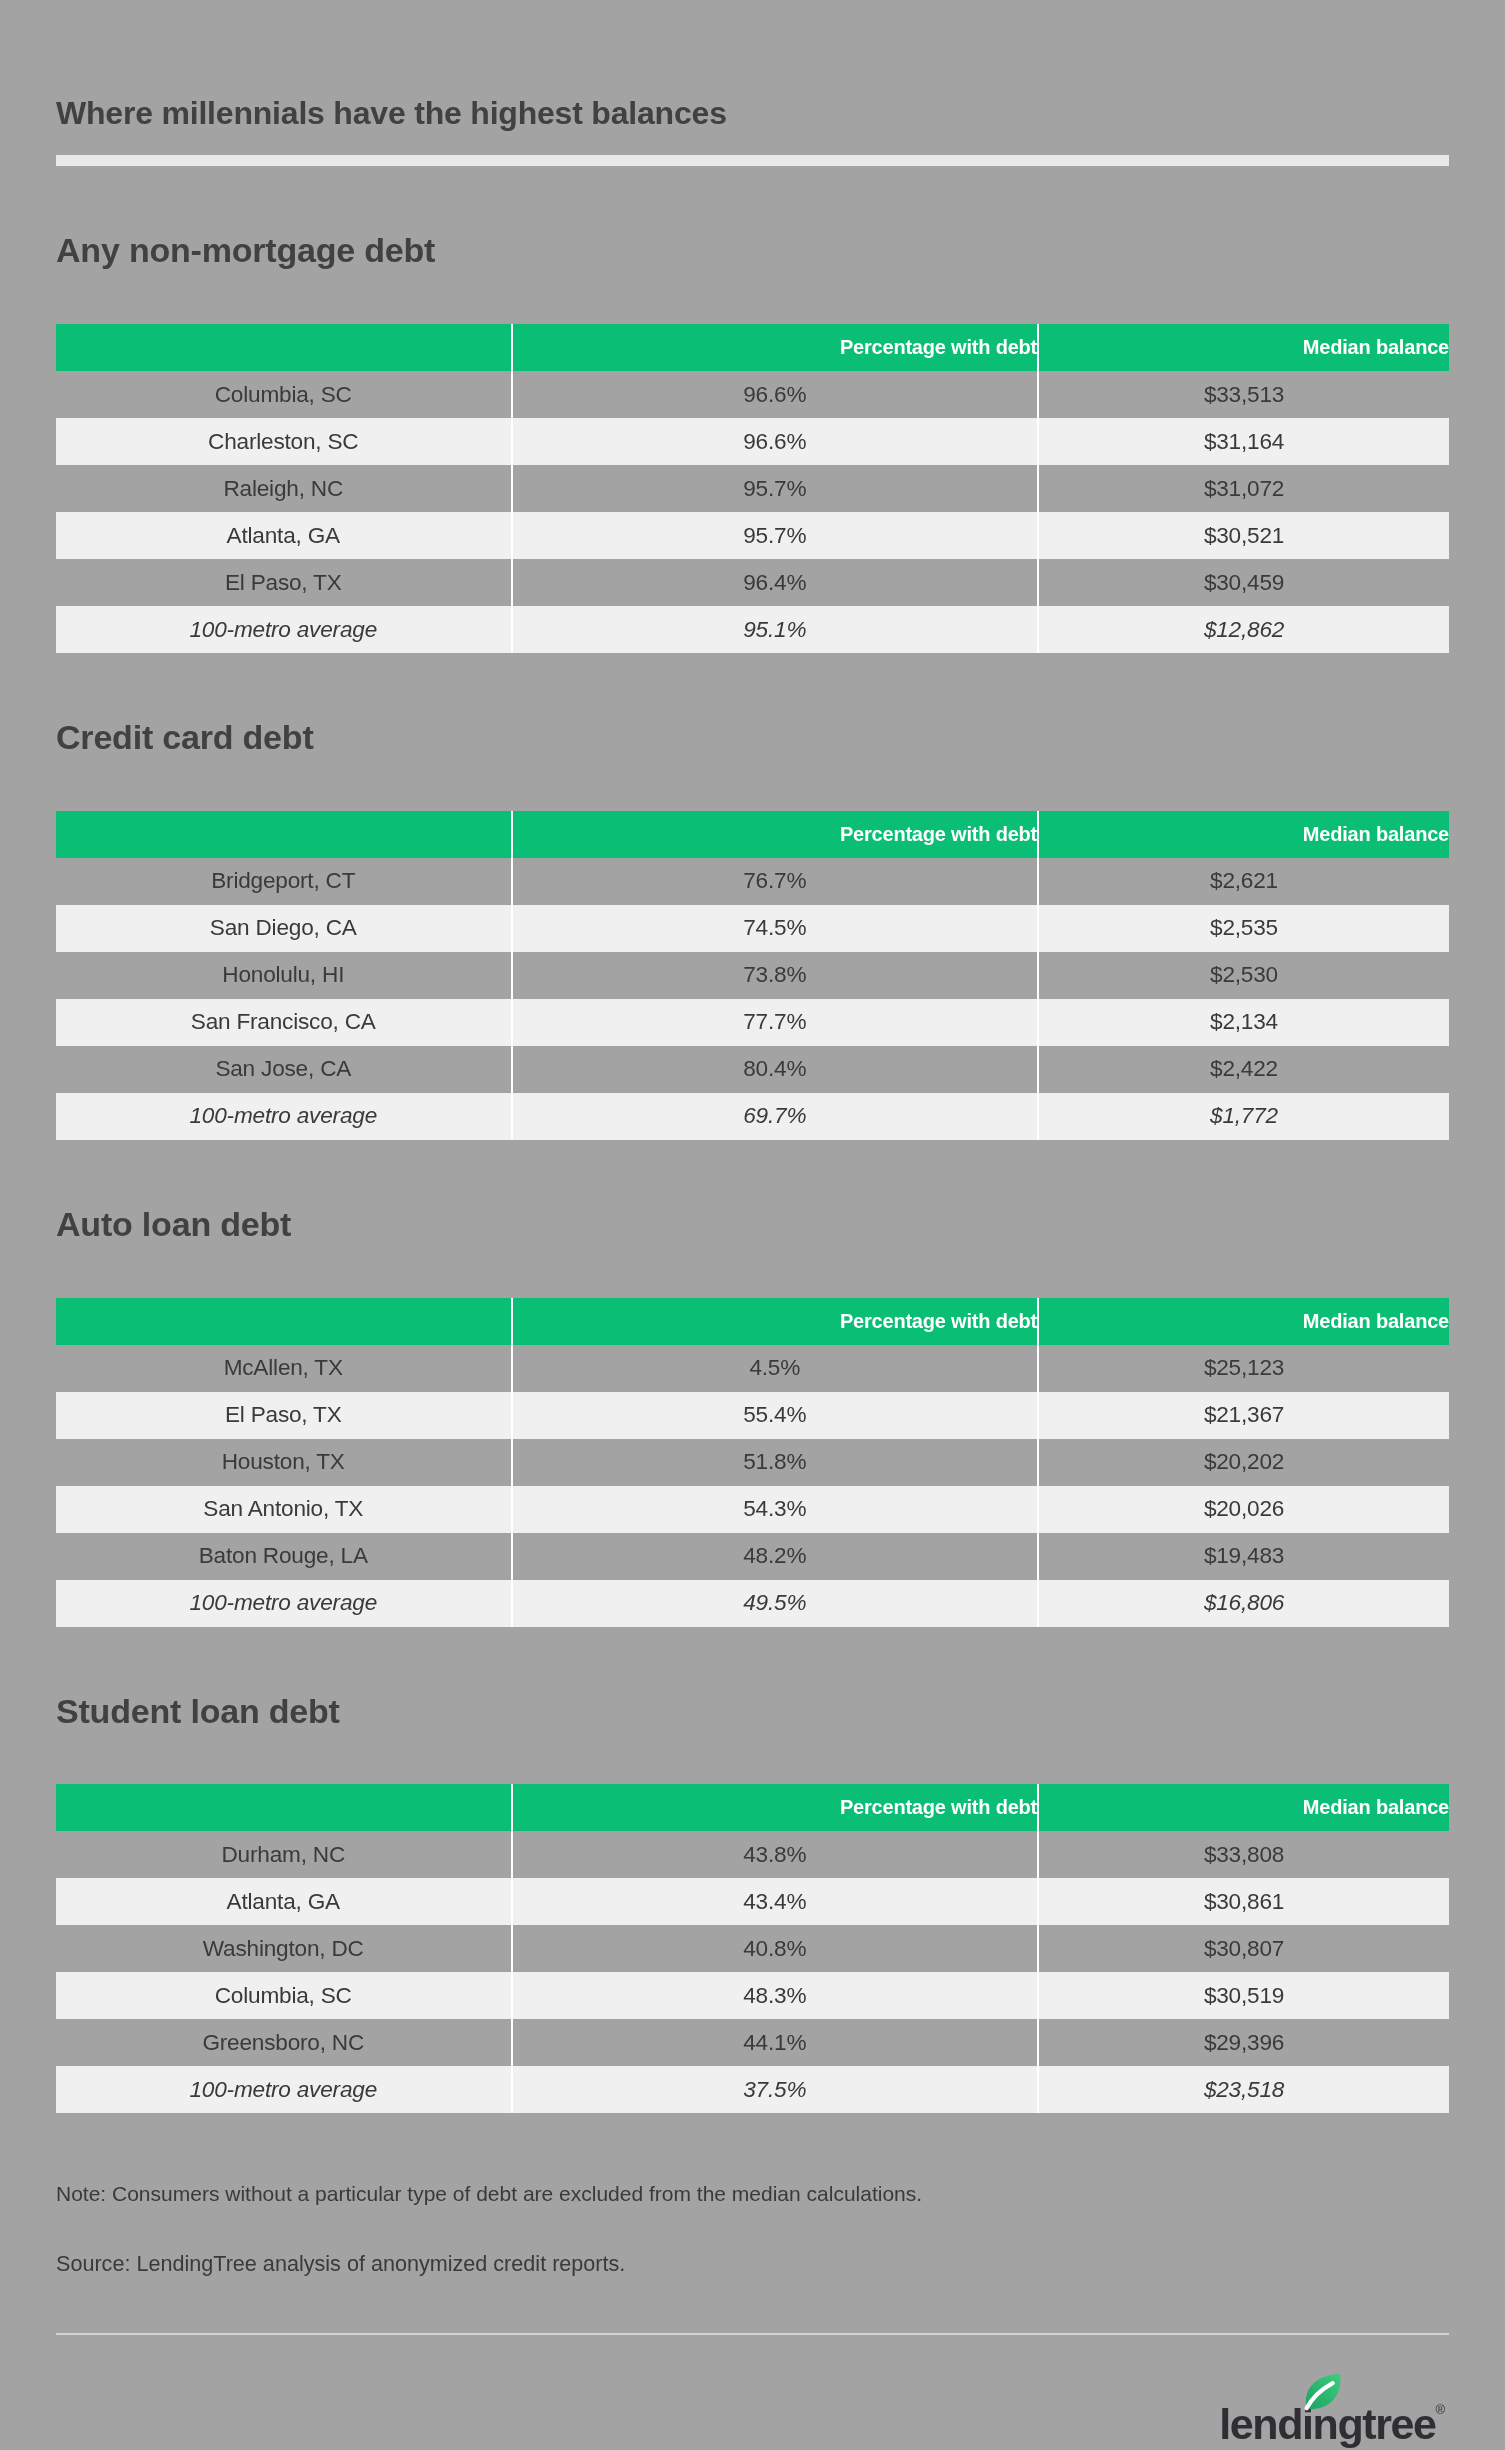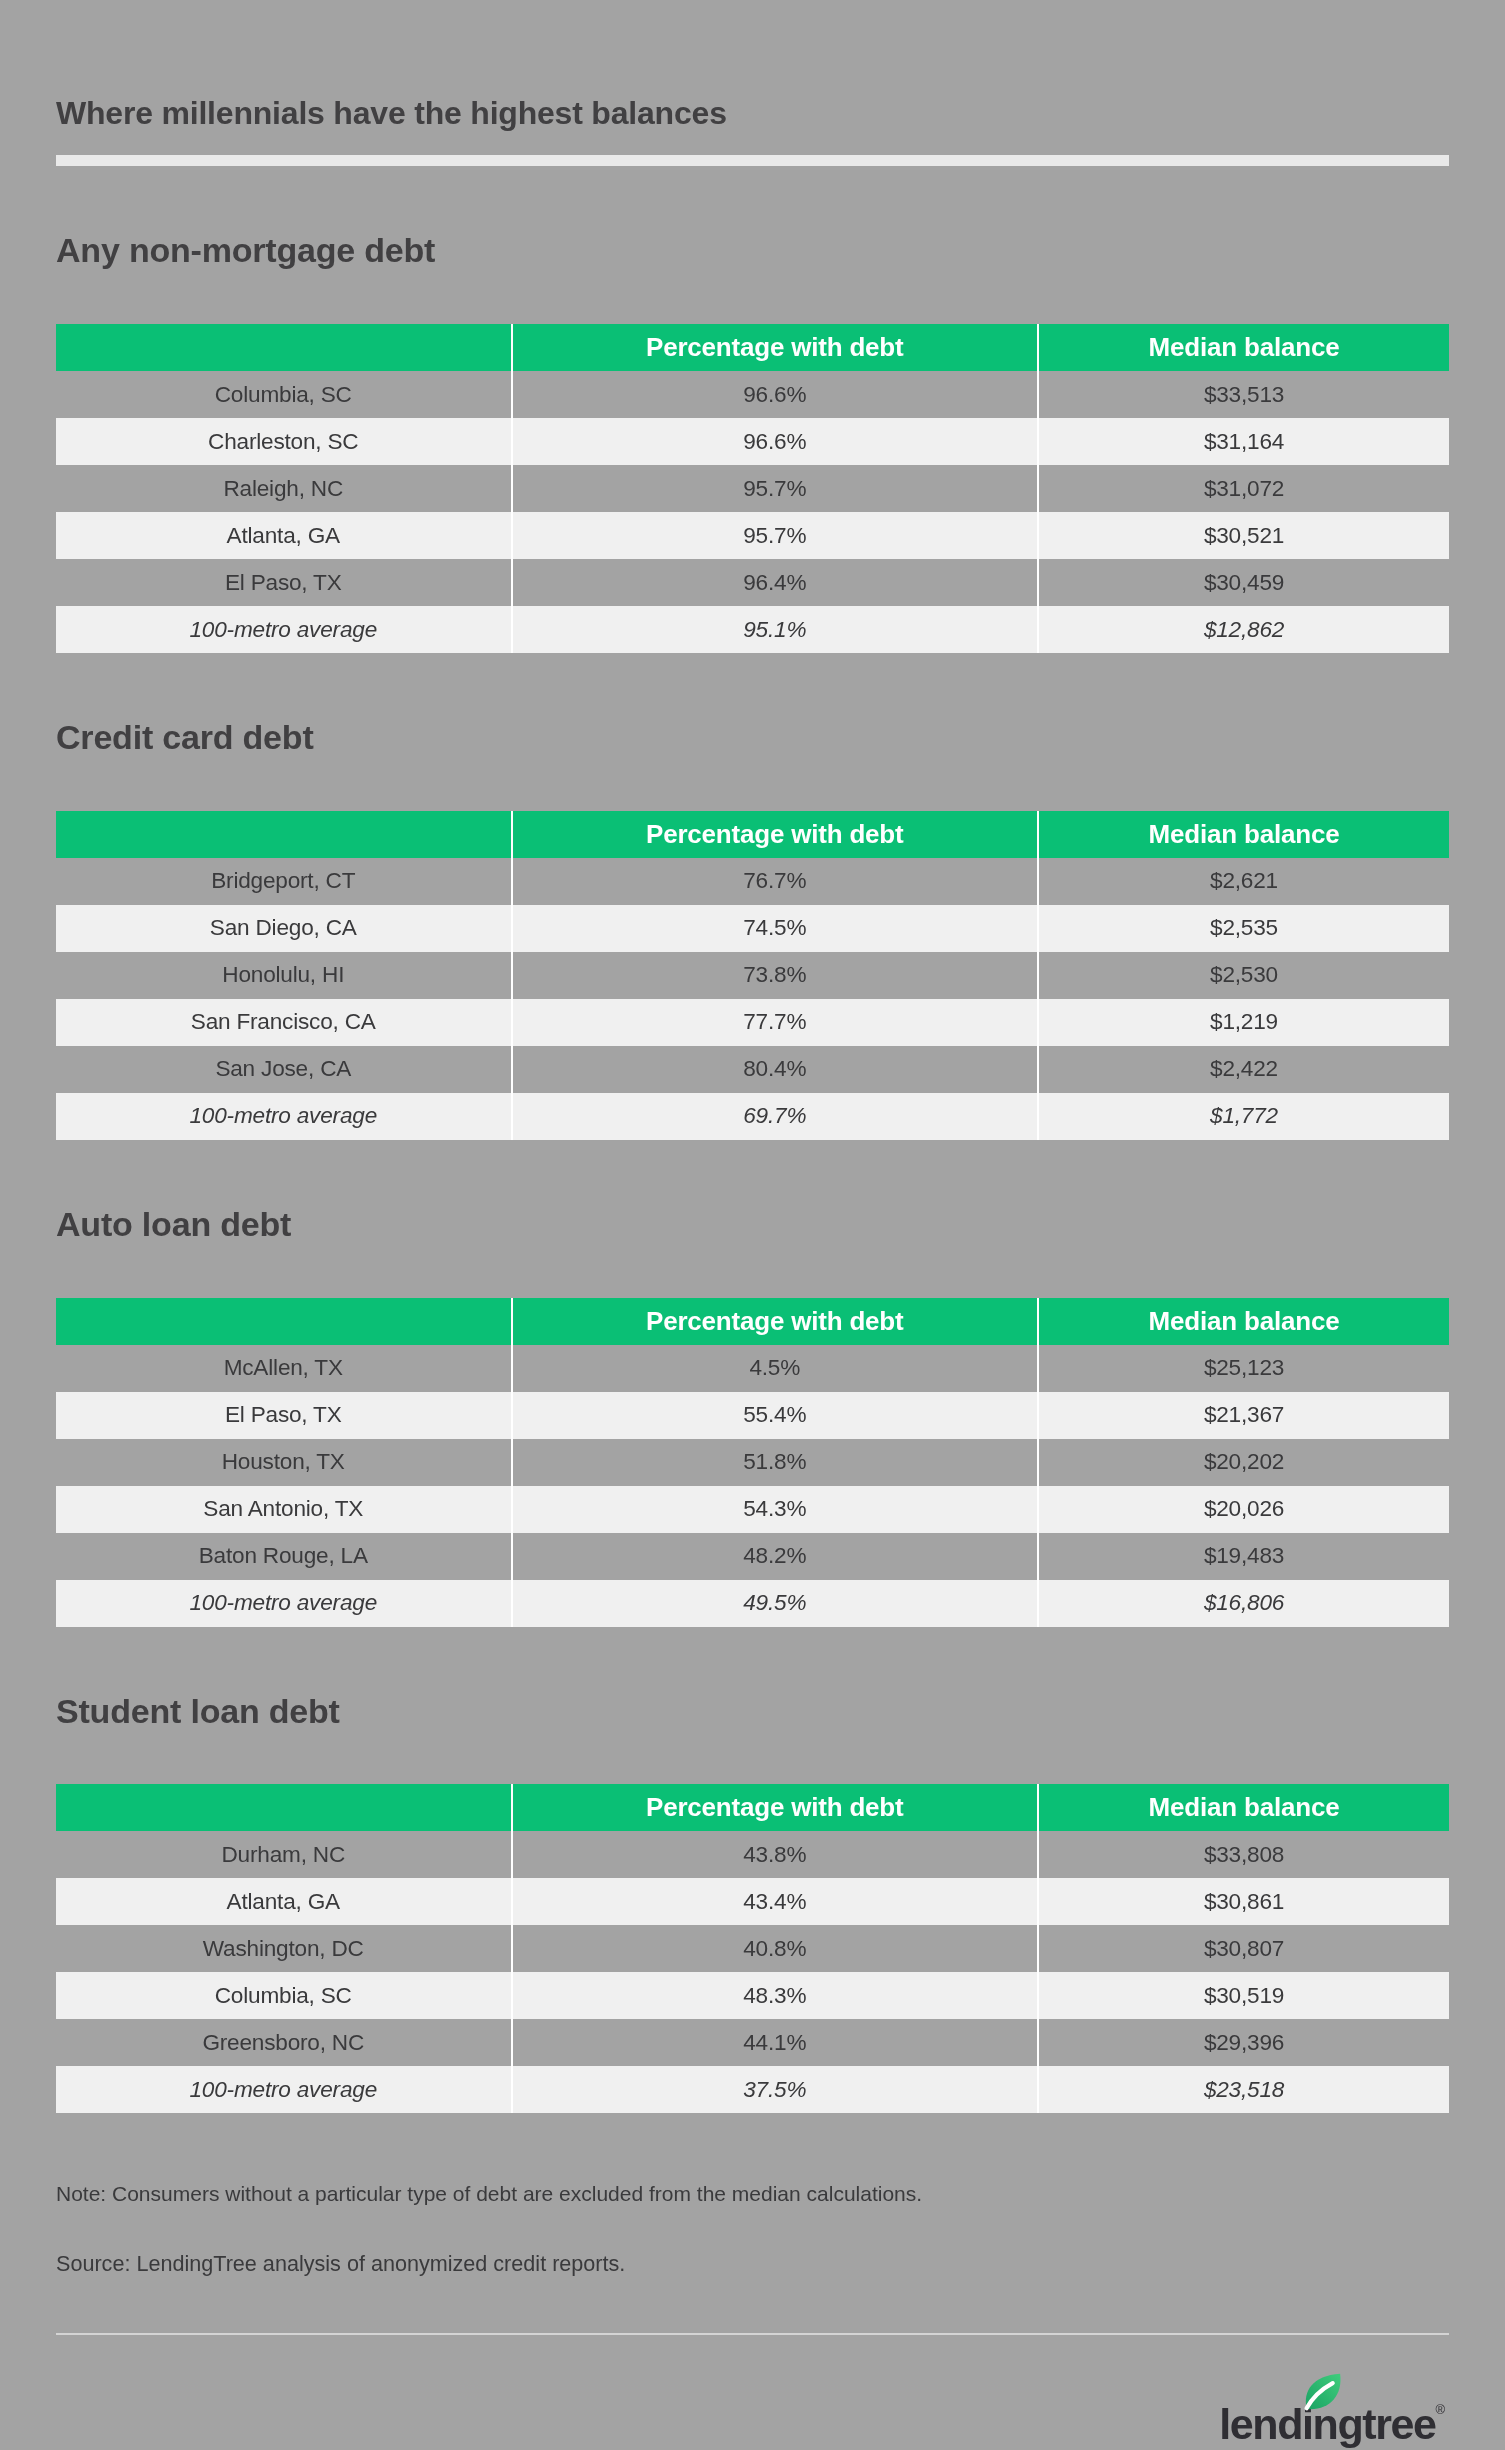--- a/index.html
+++ b/index.html
@@ -51,24 +51,24 @@
     margin-top: 53px;
     border-collapse: collapse;
     table-layout: fixed;
   }
   table.debt-table col.col-city { width: 32.7%; }
   table.debt-table col.col-pct  { width: 37.8%; }
   table.debt-table col.col-bal  { width: 29.5%; }
   table.debt-table th {
     background: var(--accent_green);
     color: var(--header_text);
-    font-size: 26px;
+    font-size: 20px;
     font-weight: 700;
     height: 47px;
-    text-align: center;
+    text-align: right;
     padding: 0;
     letter-spacing: -0.2px;
   }
   table.debt-table td {
     font-size: 22.6px;
     color: var(--body_text);
     height: 47px;
     text-align: center;
     padding: 0;
     letter-spacing: -0.2px;
@@ -209,21 +209,21 @@
           <td>$2,535</td>
         </tr>
         <tr>
           <td>Honolulu, HI</td>
           <td>73.8%</td>
           <td>$2,530</td>
         </tr>
         <tr>
           <td>San Francisco, CA</td>
           <td>77.7%</td>
-          <td>$1,219</td>
+          <td>$2,134</td>
         </tr>
         <tr>
           <td>San Jose, CA</td>
           <td>80.4%</td>
           <td>$2,422</td>
         </tr>
         <tr class="average-row">
           <td>100-metro average</td>
           <td>69.7%</td>
           <td>$1,772</td>

